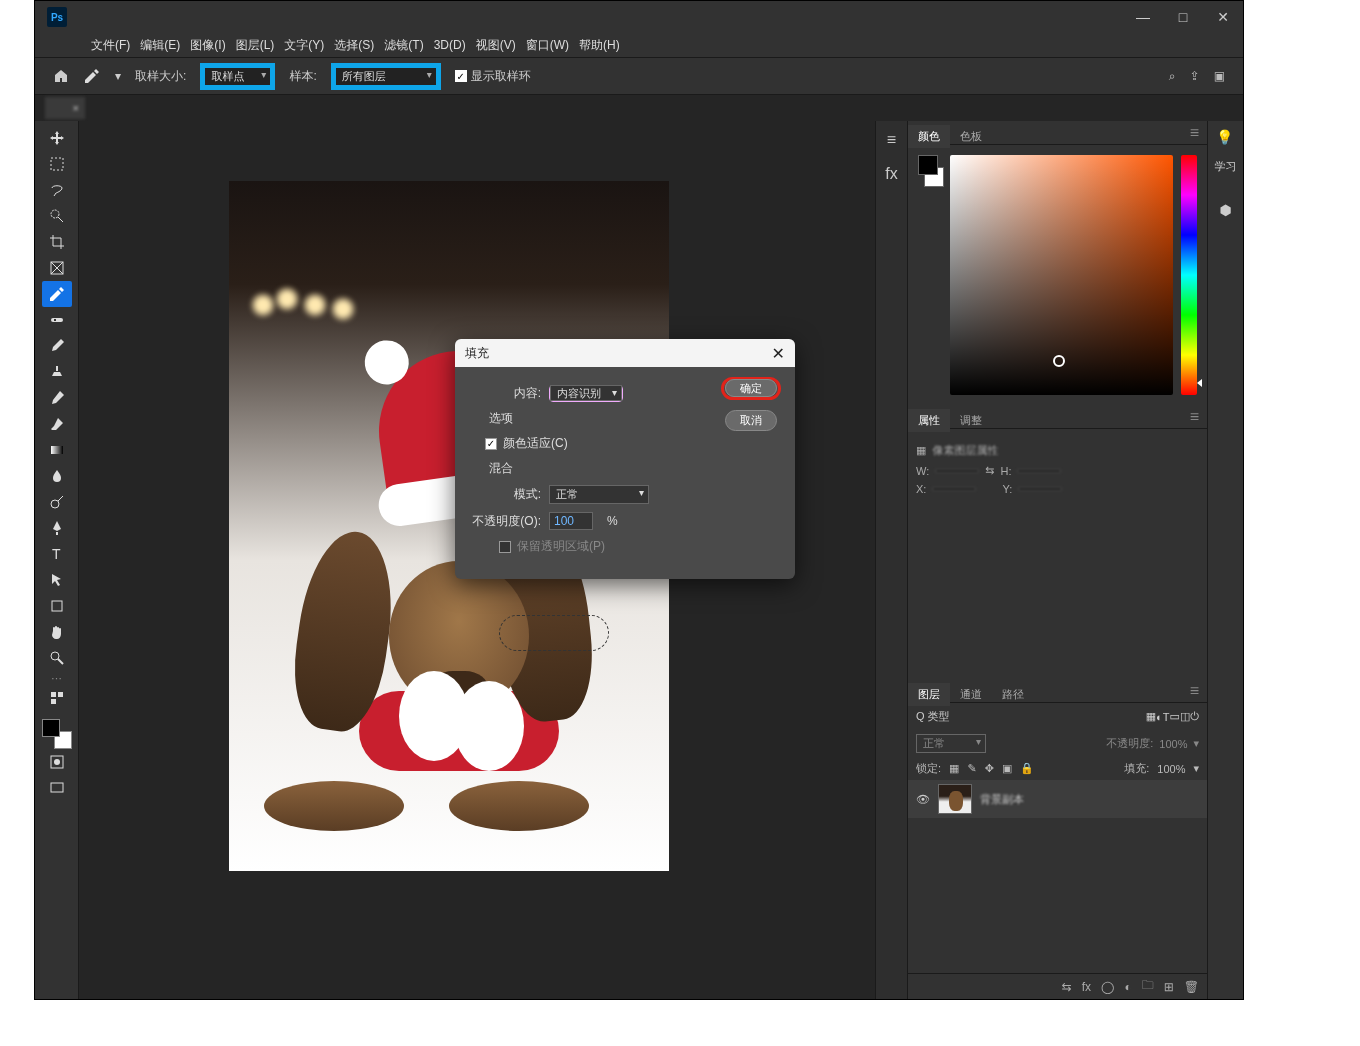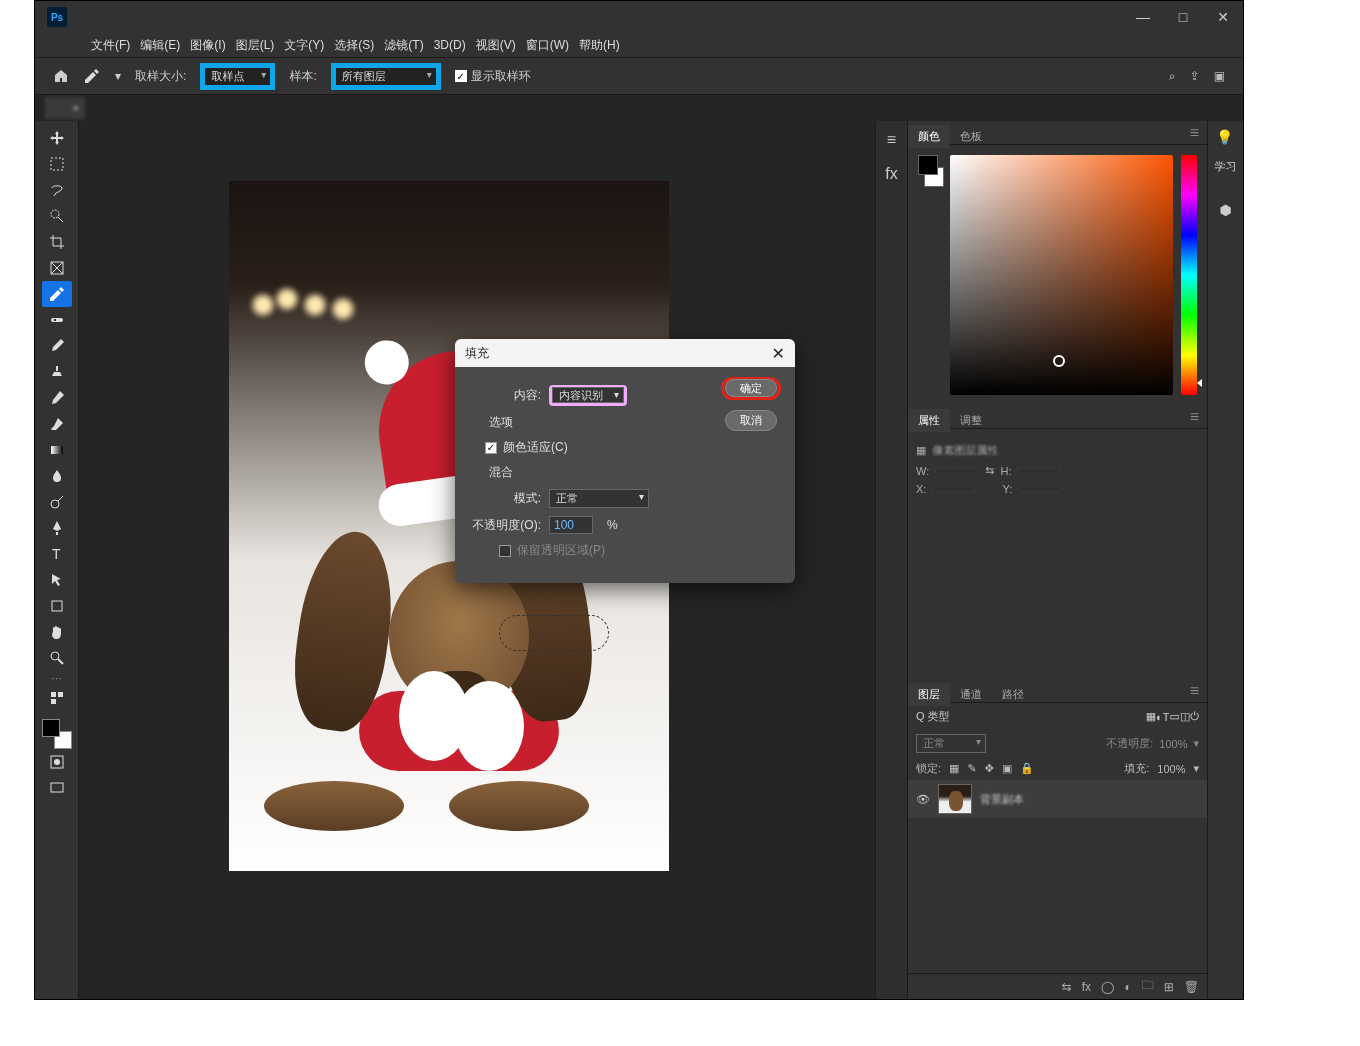--- a/index.html
+++ b/index.html
@@ -81,21 +81,21 @@
   .layer-foot { margin-top:auto; height:26px; border-top:1px solid #1a1a1a; display:flex; align-items:center; justify-content:flex-end; gap:10px; padding:0 8px; color:#aaa; font-size:12px;}
   
   .rstrip { width:36px; background:#323232; border-left:1px solid #1a1a1a; padding-top:8px; display:flex; flex-direction:column; align-items:center; gap:14px; color:#ccc; font-size:14px;}
   
   .dialog { position:absolute; left:364px; top:218px; width:340px; background:#4a4a4a; border-radius:6px; box-shadow:0 6px 24px rgba(0,0,0,.6); color:#ddd; font-size:12px;margin-left:12px; }
   .dlg-title { height:28px; background:#f4f4f4; color:#222; display:flex; align-items:center; padding:0 10px; border-radius:6px 6px 0 0; font-size:12px; }
   .dlg-title .x { margin-left:auto; font-size:16px; }
   .dlg-body { padding:10px 14px 16px; }
   .row { display:flex; align-items:center; margin:8px 0; }
   .lbl { width:80px; text-align:right; padding-right:8px; }
-  .sel-hl { border:3px solid #f0abfc; border-radius:4px; padding:0; }
+  .sel-hl { border:1px solid #f0abfc; border-radius:4px; padding:0; }
   .dd { background:#333; border:1px solid #666; padding:1px 20px 1px 6px; font-size:11px; position:relative; min-width:118px; }
   .dd::after{content:"▾"; position:absolute; right:4px; top:1px; font-size:10px;}
   .btn { background:#6a6a6a; border:1px solid #888; border-radius:12px; padding:2px 14px; font-size:11px; color:#fff; }
   .btn-col { position:absolute; right:14px; top:38px; display:flex; flex-direction:column; gap:10px; align-items:center; }
   .btn-hl { border:3px solid #e2231a; border-radius:16px; padding:1px; }
   .num { background:#333; border:1px solid #666; width:44px; padding:1px 4px; color:#6fb7ff; text-align:left; }
   .ck { width:12px;height:12px;border:1px solid #999; display:inline-flex; align-items:center; justify-content:center; margin-right:6px; font-size:10px; background:#333;}
   .ck.on{ background:#fff; color:#000;}
   svg{display:block;}
 </style>

